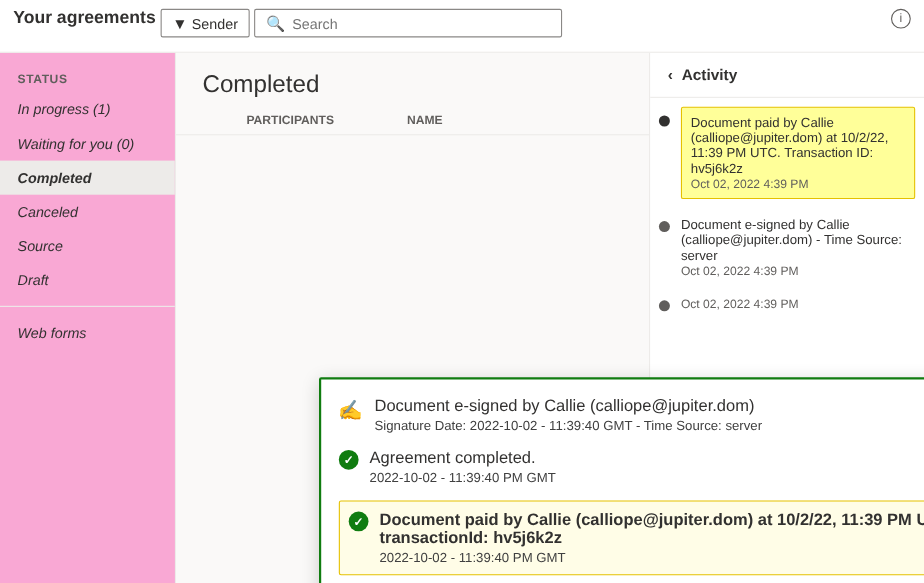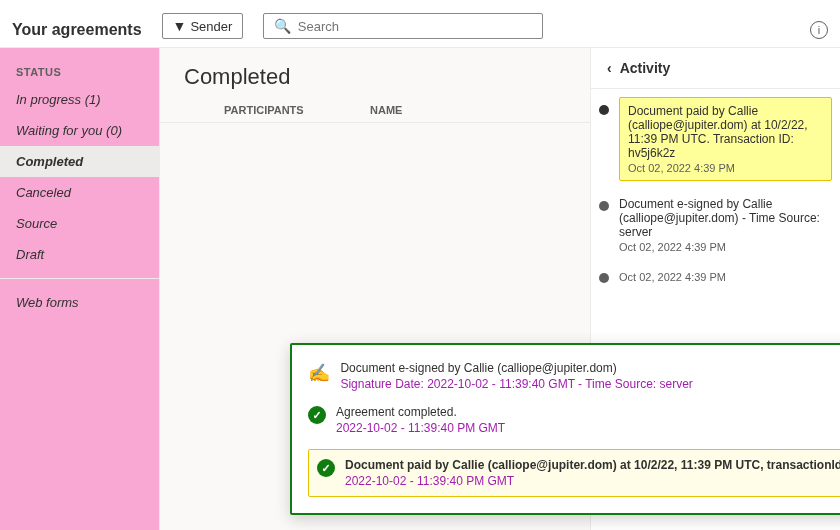--- a/index.html
+++ b/index.html
@@ -1,19 +1,19 @@
 <!DOCTYPE html>
 <html><head>
   <meta charset="utf-8">
   <style>
     * { box-sizing: border-box; margin: 0; padding: 0; }
     body { font-family: 'Segoe UI', Arial, sans-serif; font-size: 13px; background: #f3f2f1; color: #323130; width: 840px; height: 530px; overflow: hidden; display: flex; flex-direction: column; }
 
     
-    .header { display: flex; align-items: flex-end; padding: 8px 12px; background: #fff; border-bottom: 1px solid #edebe9; gap: 20px; height: 48px; flex-shrink: 0; }
+    .header { display: flex; align-items: flex-start; padding: 8px 12px; background: #fff; border-bottom: 1px solid #edebe9; gap: 4px; height: 48px; flex-shrink: 0; }
     .header-title { font-size: 16px; font-weight: 600; color: #323130; white-space: nowrap; }
     .filters-btn { display: flex; align-items: center; gap: 4px; border: 1px solid #8a8886; border-radius: 2px; padding: 4px 10px; background: #fff; cursor: pointer; font-size: 13px; color: #323130; }
     .filter-icon { color: #323130; font-size: 14px; }
     .search-box { display: flex; align-items: center; gap: 6px; border: 1px solid #8a8886; border-radius: 2px; padding: 4px 10px; background: #fff; flex: 1; max-width: 280px; }
     .search-box input { border: none; outline: none; font-size: 13px; color: #605e5c; width: 100%; background: transparent; }
     .info-icon { margin-left: auto; width: 18px; height: 18px; border: 1.5px solid #605e5c; border-radius: 50%; display: flex; align-items: center; justify-content: center; font-size: 11px; color: #605e5c; flex-shrink: 0; cursor: pointer; }
 
     
     .main-layout { display: flex; flex: 1; overflow: hidden; }
 
@@ -49,22 +49,22 @@
     .timeline-dot.active { background: #323130; }
     .timeline-content { flex: 1; font-size: 12px; color: #323130; }
     .timeline-content.highlighted { background: #ffff99; border: 1px solid #e5c100; padding: 6px 8px; border-radius: 2px; margin-top: -4px; }
     .timeline-date { font-size: 11px; color: #605e5c; margin-top: 2px; }
 
     
     .popup-overlay { position: absolute; left: 130px; top: 295px; width: 680px; background: #fff; border: 2px solid #107c10; border-radius: 2px; padding: 16px; z-index: 10; box-shadow: 0 4px 16px rgba(0,0,0,0.18); }
     .popup-item { display: flex; align-items: flex-start; gap: 10px; margin-bottom: 14px; }
     .popup-item:last-child { margin-bottom: 0; }
     .popup-icon { flex-shrink: 0; margin-top: 1px; }
-    .popup-text { font-size: 12px; color: #323130; }
-    .popup-sub { font-size: 12px; color: #a21caf; margin-top: 2px; }
+    .popup-text { font-size: 15px; color: #323130; }
+    .popup-sub { font-size: 12px; color: #404040; margin-top: 2px; }
     .popup-item.highlighted-yellow { background: #fffde7; border: 1px solid #e5c100; padding: 8px; border-radius: 2px; }
     .popup-item.highlighted-yellow .popup-text { font-weight: 600; color: #323130; }
     .check-circle { width: 18px; height: 18px; border-radius: 50%; background: #107c10; display: flex; align-items: center; justify-content: center; color: #fff; font-size: 11px; font-weight: bold; }
     .paid-check { width: 18px; height: 18px; border-radius: 50%; background: #107c10; display: flex; align-items: center; justify-content: center; color: #fff; font-size: 11px; font-weight: bold; }
 
     .content-wrapper { position: relative; flex: 1; display: flex; overflow: hidden; }
   </style>
 </head>
 <body>
 

